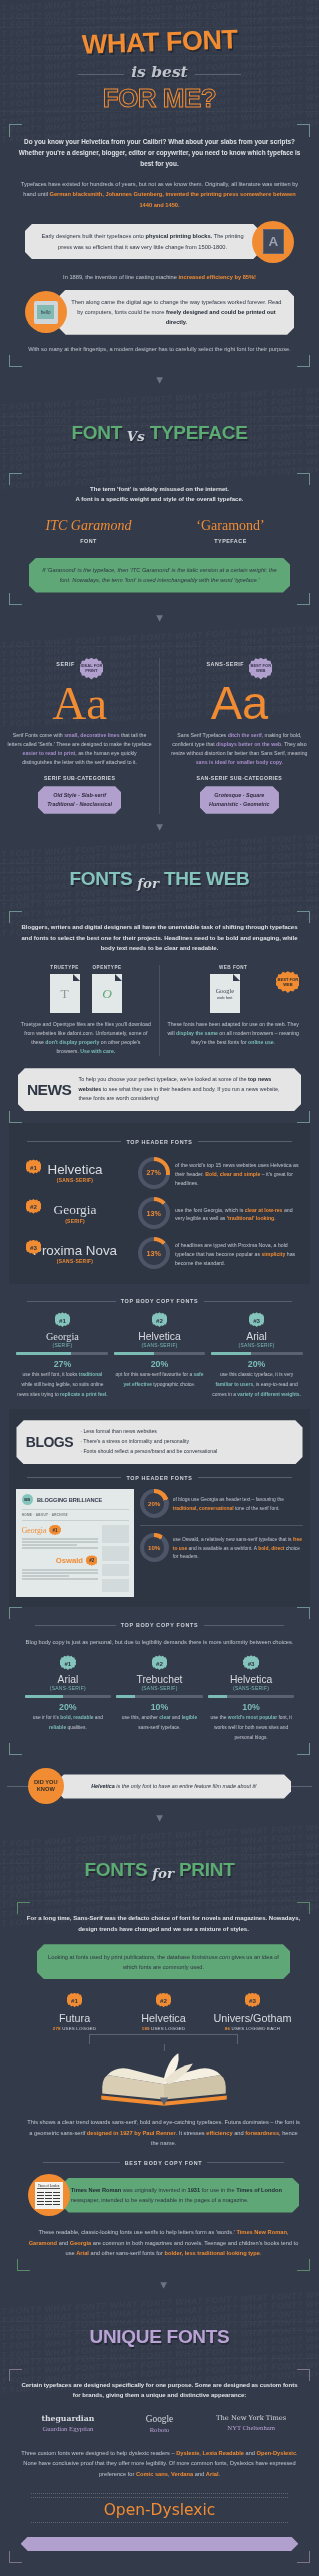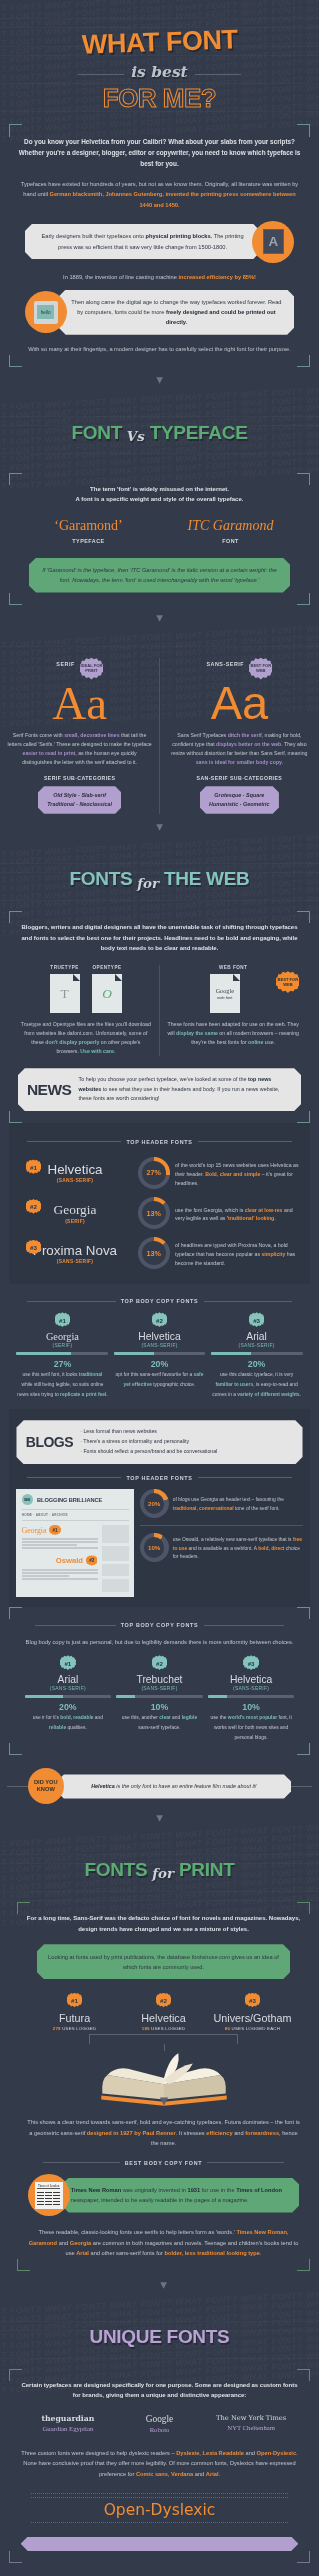--- a/index.html
+++ b/index.html
@@ -257,26 +257,26 @@
     </div>
   </section>
 
   <section class="band">
     <div class="bracket">
       <span class="br2"></span>
       <p class="lead" style="white-space:pre-line;font-size:6px;">The term 'font' is widely misused on the internet.
 A font is a specific weight and style of the overall typeface.</p>
       <div style="display:flex;margin-top:13.4px;">
         <div style="flex:1;text-align:center;">
+          <div style="font-family:'Liberation Serif',serif;font-style:italic;font-size:14px;color:#f18c33;">ITC Garamond</div>
+          <div style="font-size:5.4px;font-weight:bold;letter-spacing:0.5px;color:#d5d8dd;margin-top:4.1px;">FONT</div>
+        </div>
+        <div style="flex:1;text-align:center;">
           <div style="font-family:'Liberation Serif',serif;font-size:14px;color:#f18c33;">‘Garamond’</div>
           <div style="font-size:5.4px;font-weight:bold;letter-spacing:0.5px;color:#d5d8dd;margin-top:4.1px;">TYPEFACE</div>
-        </div>
-        <div style="flex:1;text-align:center;">
-          <div style="font-family:'Liberation Serif',serif;font-style:italic;font-size:14px;color:#f18c33;">ITC Garamond</div>
-          <div style="font-size:5.4px;font-weight:bold;letter-spacing:0.5px;color:#d5d8dd;margin-top:4.1px;">FONT</div>
         </div>
       </div>
       <div class="bubble green ital" style="margin:13.4px 11.3px 0;text-align:center;">If 'Garamond' is the typeface, then 'ITC Garamond' is the italic version at a certain weight: the font. Nowadays, the term 'font' is used interchangeably with the word 'typeface.'</div>
     </div>
     <div class="chev">▾</div>
   </section>
 
   <section class="band pattern">
       <div class="wmrow" style="top: -5.2px;">WHAT FONT? WHAT FONT? WHAT FONT? WHAT FONT? WHAT FONT? WHAT FONT? WHAT FONT? WHAT FONT? WHAT FONT? WHAT FONT? WHAT FONT? WHAT FONT? WHAT FONT? WHAT FONT? </div>
       <div class="wmrow" style="top: 3.6px;">WHAT FONT? WHAT FONT? WHAT FONT? WHAT FONT? WHAT FONT? WHAT FONT? WHAT FONT? WHAT FONT? WHAT FONT? WHAT FONT? WHAT FONT? WHAT FONT? WHAT FONT? WHAT FONT? </div>

